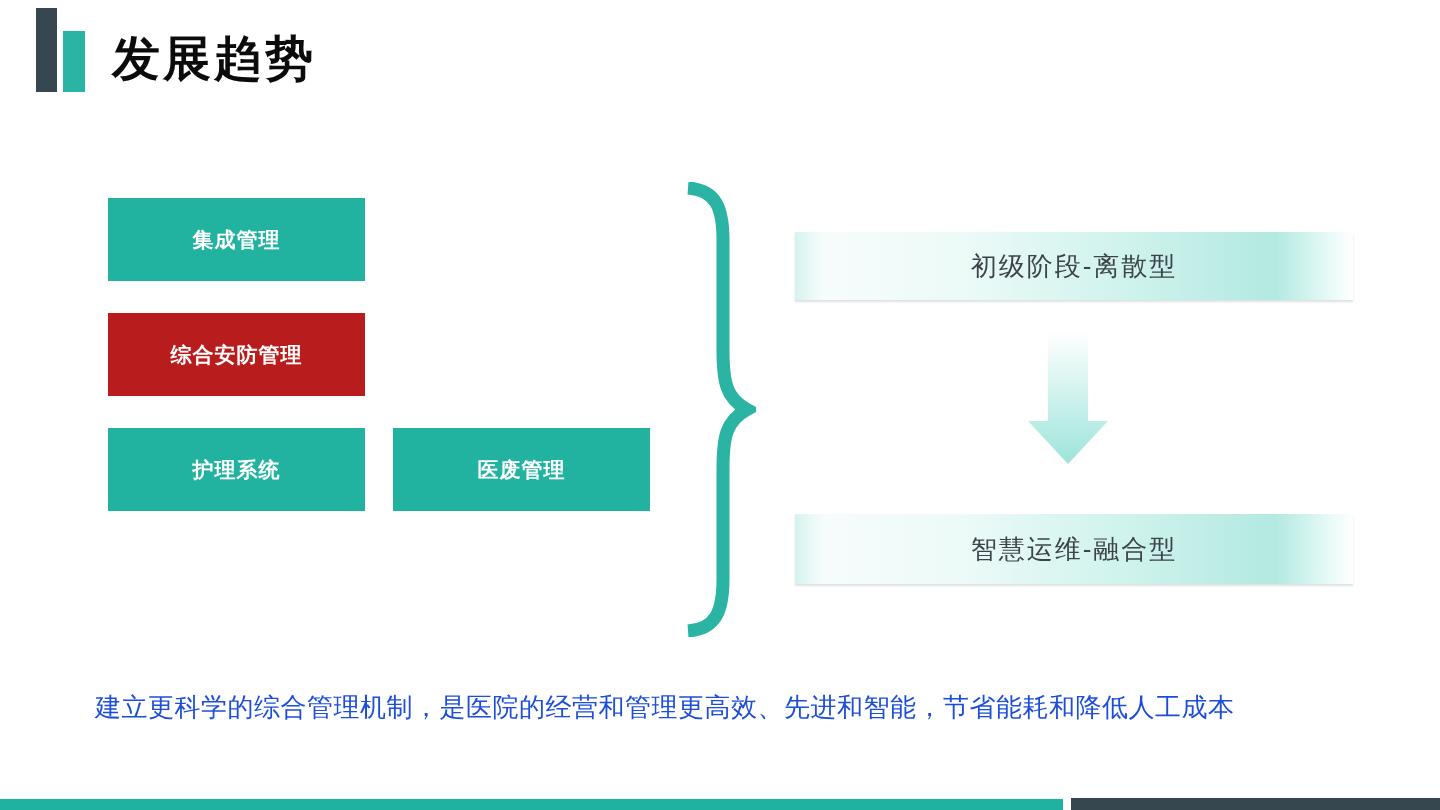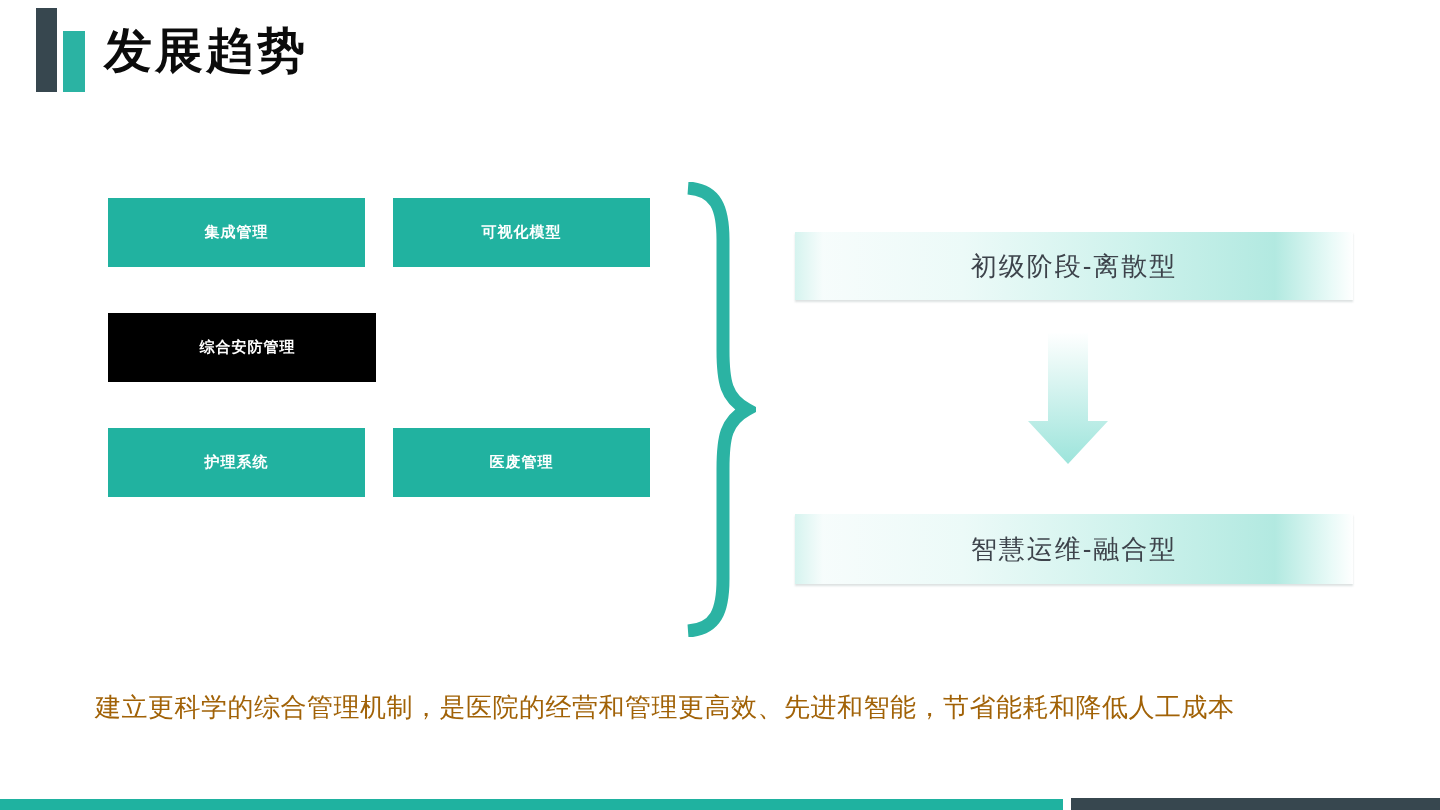--- a/index.html
+++ b/index.html
@@ -3,27 +3,27 @@
 <meta charset="utf-8">
 <style>
   html,body{margin:0;padding:0;background:#ffffff;}
   .slide{
     position:relative;width:1440px;height:810px;background:#ffffff;overflow:hidden;
     font-family:"Liberation Sans","DejaVu Sans",sans-serif;
   }
   
   .accent-dark{position:absolute;left:36px;top:8px;width:21px;height:84px;background:#37474F;}
   .accent-teal{position:absolute;left:63px;top:31px;width:22px;height:61px;background:#2BB3A3;}
-  .title{position:absolute;left:104px;top:22px;margin:0;font-size:48px;line-height:58px;
+  .title{position:absolute;left:104px;top:22px;margin:8px;font-size:48px;line-height:58px;
          font-weight:bold;color:#0b0b0b;letter-spacing:3px;}
   
-  .box{position:absolute;width:257px;height:69px;display:flex;align-items:center;justify-content:center;
-       color:#ffffff;font-size:15px;font-weight:bold;letter-spacing:1px;}
+  .box{position:absolute;width:257px;height:83px;display:flex;align-items:center;justify-content:center;
+       color:#ffffff;font-size:21px;font-weight:bold;letter-spacing:1px;}
   .box.teal{background:#21B2A0;}
-  .box.blue{background:#000000;padding-left:11px;}
+  .box.blue{background:#b91c1c;}
   .c1{left:108px}.c2{left:393px}
   .r1{top:198px}.r2{top:313px}.r3{top:428px}.r4{top:543px}
   
   .brace{position:absolute;left:676px;top:182px;}
   .arrow{position:absolute;left:1028px;top:333px;}
   
   .stage{
     position:absolute;left:795px;width:558px;height:68px;
     display:flex;align-items:center;justify-content:center;
     font-size:26px;color:#3D434B;letter-spacing:2px;
@@ -33,36 +33,35 @@
       rgba(228,248,245,0.70) 30%,
       rgba(198,240,233,0.85) 60%,
       rgba(174,232,223,0.95) 86%,
       rgba(214,246,241,0.55) 96%,
       rgba(252,254,254,0.20) 100%);
     box-shadow:0 2px 2px rgba(140,155,155,0.30);
   }
   .stage-1{top:232px;}
   .stage-2{top:514px;height:70px;}
   
-  .summary{position:absolute;left:95px;top:690px;margin:0;font-size:26px;color:#a16207;letter-spacing:0.5px;}
+  .summary{position:absolute;left:95px;top:690px;margin:0;font-size:26px;color:#1d4ed8;letter-spacing:0.5px;}
   
   .footer-teal{position:absolute;left:0;top:799px;width:1063px;height:11px;background:#1FB2A0;}
   .footer-dark{position:absolute;left:1071px;top:798px;width:369px;height:12px;background:#37474F;}
 </style>
 </head>
 <body>
 
 <div class="slide">
 
   <div class="accent-dark"></div>
   <div class="accent-teal"></div>
   <h1 class="title">发展趋势</h1>
 
   <div class="box teal c1 r1">集成管理</div>
-  <div class="box teal c2 r1">可视化模型</div>
   <div class="box blue c1 r2">综合安防管理</div>
   <div class="box teal c2 r3">医废管理</div>
   <div class="box teal c1 r3">护理系统</div>
 
   <svg class="brace" width="80" height="455" viewBox="0 0 80 455" aria-hidden="true">
     <path d="M12 6 C40 8 47 26 47 58 L47 168 C47 200 50 216 71 227.5
              C50 239 47 255 47 287 L47 397 C47 429 40 447 12 449" fill="none" stroke="#2BB3A3" stroke-width="13"></path>
   </svg>
 
   <div class="stage stage-1">

